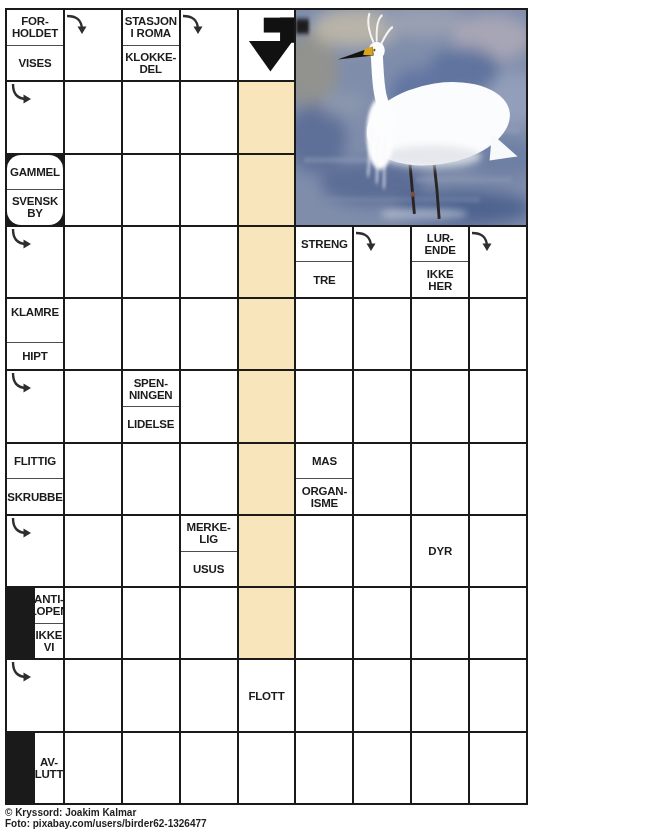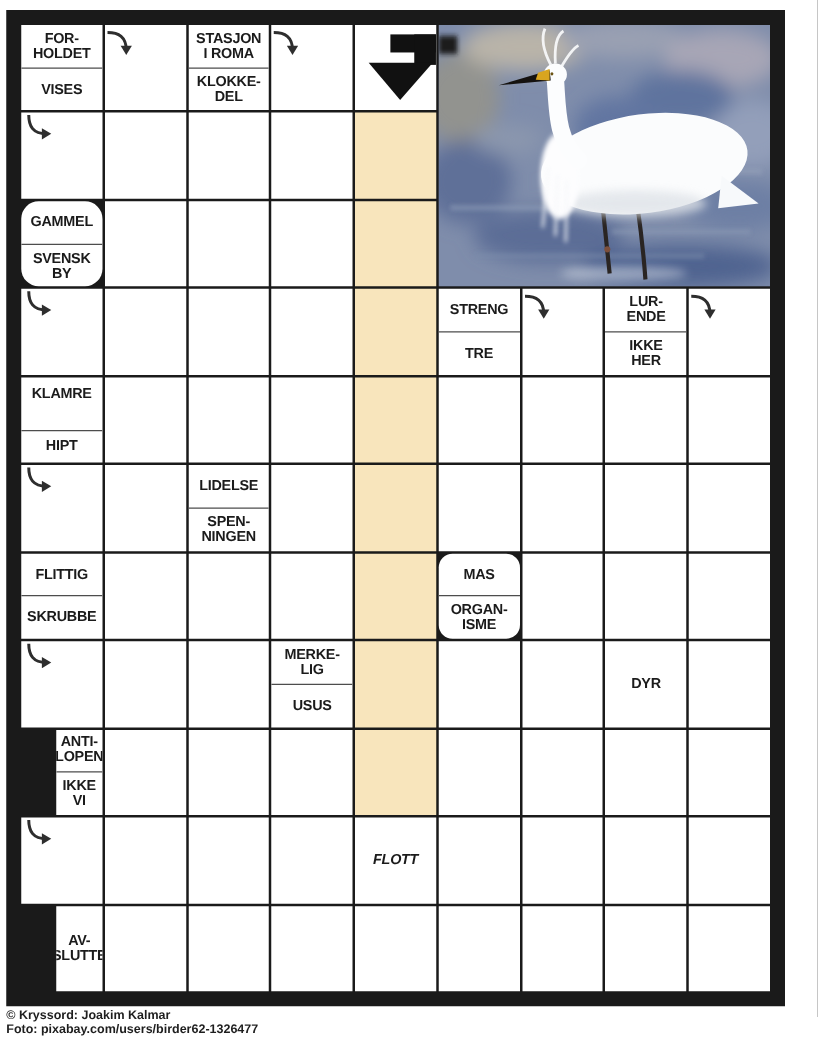--- a/index.html
+++ b/index.html
@@ -6,28 +6,28 @@
     margin: 0; padding: 0;
     width: 654px; height: 832px;
     background: #ffffff;
     overflow: hidden;
     font-family: "Liberation Sans", sans-serif;
   }
   .page { position: relative; width: 654px; height: 832px; }
 
   .board {
     position: absolute; left: 5px; top: 8px;
-    width: 623px; height: 797px;
+    width: 523px; height: 797px;
     box-sizing: border-box;
     background: #1a1a1a;
     display: grid;
     grid-template-columns: repeat(9, 1fr);
     grid-template-rows: repeat(11, 1fr);
     gap: 2px;
-    padding: 12px;
+    padding: 2px;
   }
 
   .cell { background: #ffffff; position: relative; overflow: hidden; }
 
   .cell.clue { display: flex; flex-direction: column; }
   .part {
     flex: 1 1 0;
     display: flex; align-items: center; justify-content: center;
     text-align: center;
     white-space: pre-line;
@@ -224,39 +224,39 @@
       <div class="cell" style="grid-area: 5 / 8;"></div>
       <div class="cell" style="grid-area: 5 / 9;"></div>
       <div class="cell" style="grid-area: 6 / 1;">
         <span class="ic curve-right-arrow"><svg viewBox="0 0 24 24" width="24" height="24">
             <path d="M5,1 C5,10 8.5,16 19,16" fill="none" stroke="#2e2e2e" stroke-width="2.4"></path>
             <polygon points="15.5,11.5 23,16 15.5,20.5" fill="#2e2e2e"></polygon>
           </svg></span>
       </div>
       <div class="cell" style="grid-area: 6 / 2;"></div>
       <div class="cell clue" style="grid-area: 6 / 3;">
-        <div class="part">LIDELSE</div>
         <div class="part">SPEN-
 NINGEN</div>
+        <div class="part">LIDELSE</div>
       </div>
       <div class="cell" style="grid-area: 6 / 4;"></div>
       <div class="cell" style="grid-area: 6 / 5; background: rgb(248, 229, 188);"></div>
       <div class="cell" style="grid-area: 6 / 6;"></div>
       <div class="cell" style="grid-area: 6 / 7;"></div>
       <div class="cell" style="grid-area: 6 / 8;"></div>
       <div class="cell" style="grid-area: 6 / 9;"></div>
       <div class="cell clue" style="grid-area: 7 / 1;">
         <div class="part">FLITTIG</div>
         <div class="part">SKRUBBE</div>
       </div>
       <div class="cell" style="grid-area: 7 / 2;"></div>
       <div class="cell" style="grid-area: 7 / 3;"></div>
       <div class="cell" style="grid-area: 7 / 4;"></div>
       <div class="cell" style="grid-area: 7 / 5; background: rgb(248, 229, 188);"></div>
-      <div class="cell clue" style="grid-area: 7 / 6; border-radius: 11px;">
+      <div class="cell clue" style="grid-area: 7 / 6;">
         <div class="part">MAS</div>
         <div class="part">ORGAN-
 ISME</div>
       </div>
       <div class="cell" style="grid-area: 7 / 7;"></div>
       <div class="cell" style="grid-area: 7 / 8;"></div>
       <div class="cell" style="grid-area: 7 / 9;"></div>
       <div class="cell" style="grid-area: 8 / 1;">
         <span class="ic curve-right-arrow"><svg viewBox="0 0 24 24" width="24" height="24">
             <path d="M5,1 C5,10 8.5,16 19,16" fill="none" stroke="#2e2e2e" stroke-width="2.4"></path>
@@ -292,21 +292,21 @@
       <div class="cell" style="grid-area: 9 / 9;"></div>
       <div class="cell" style="grid-area: 10 / 1;">
         <span class="ic curve-right-arrow"><svg viewBox="0 0 24 24" width="24" height="24">
             <path d="M5,1 C5,10 8.5,16 19,16" fill="none" stroke="#2e2e2e" stroke-width="2.4"></path>
             <polygon points="15.5,11.5 23,16 15.5,20.5" fill="#2e2e2e"></polygon>
           </svg></span>
       </div>
       <div class="cell" style="grid-area: 10 / 2;"></div>
       <div class="cell" style="grid-area: 10 / 3;"></div>
       <div class="cell" style="grid-area: 10 / 4;"></div>
-      <div class="cell clue" style="grid-area: 10 / 5; font-style: italic;">
+      <div class="cell clue" style="grid-area: 10 / 5;">
         <div class="part">FLOTT</div>
       </div>
       <div class="cell" style="grid-area: 10 / 6;"></div>
       <div class="cell" style="grid-area: 10 / 7;"></div>
       <div class="cell" style="grid-area: 10 / 8;"></div>
       <div class="cell" style="grid-area: 10 / 9;"></div>
       <div class="cell clue" style="grid-area: 11 / 1; margin-left: 28px;">
         <div class="part">AV-
 SLUTTE</div>
       </div>

